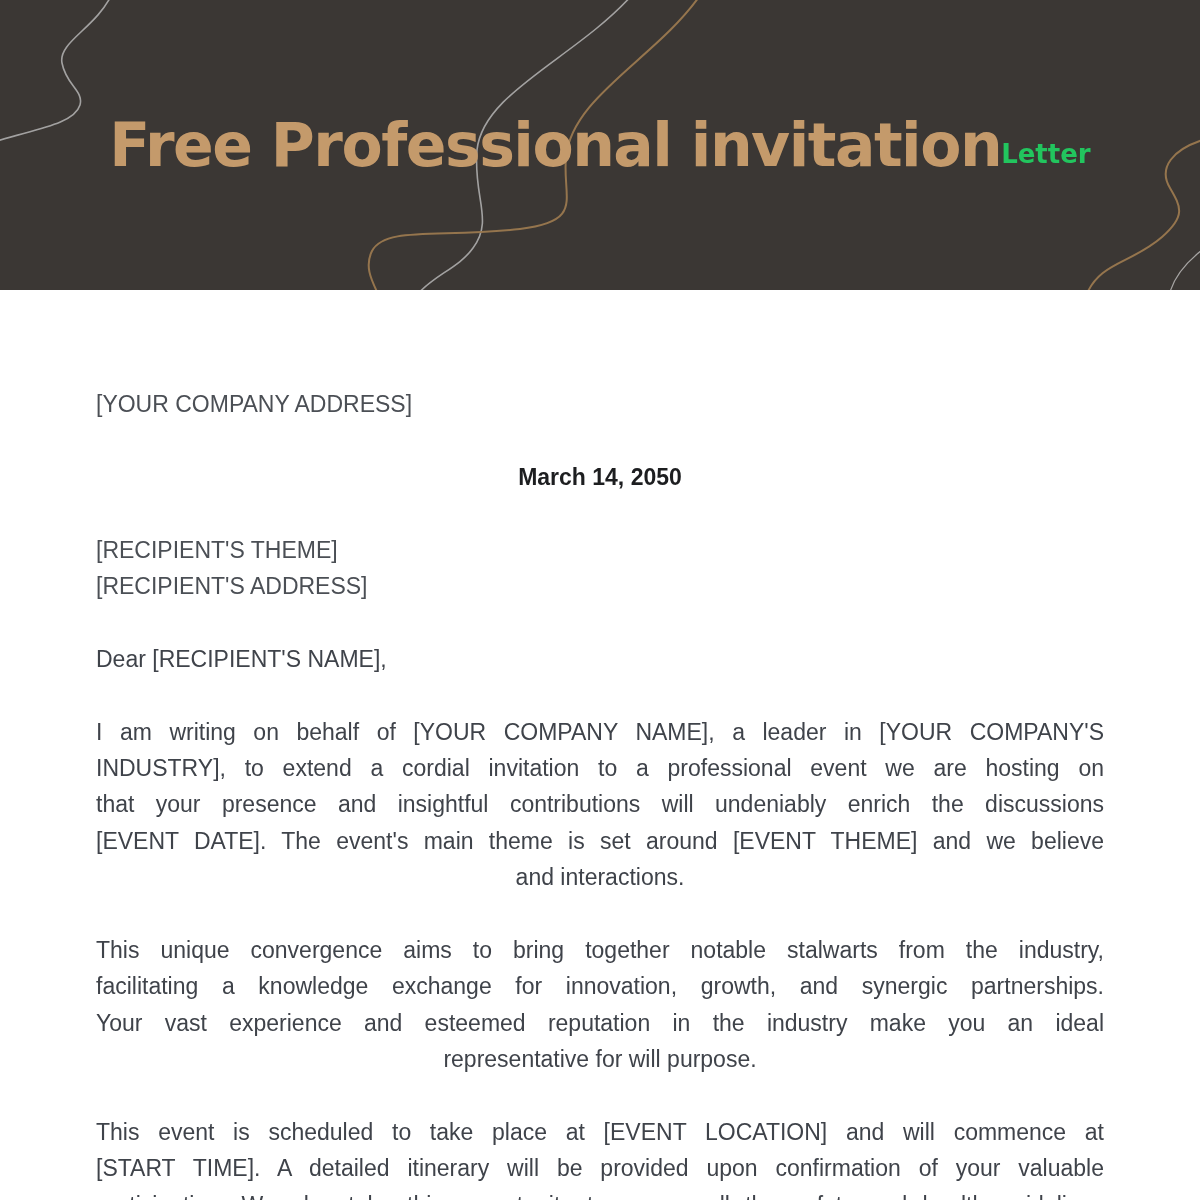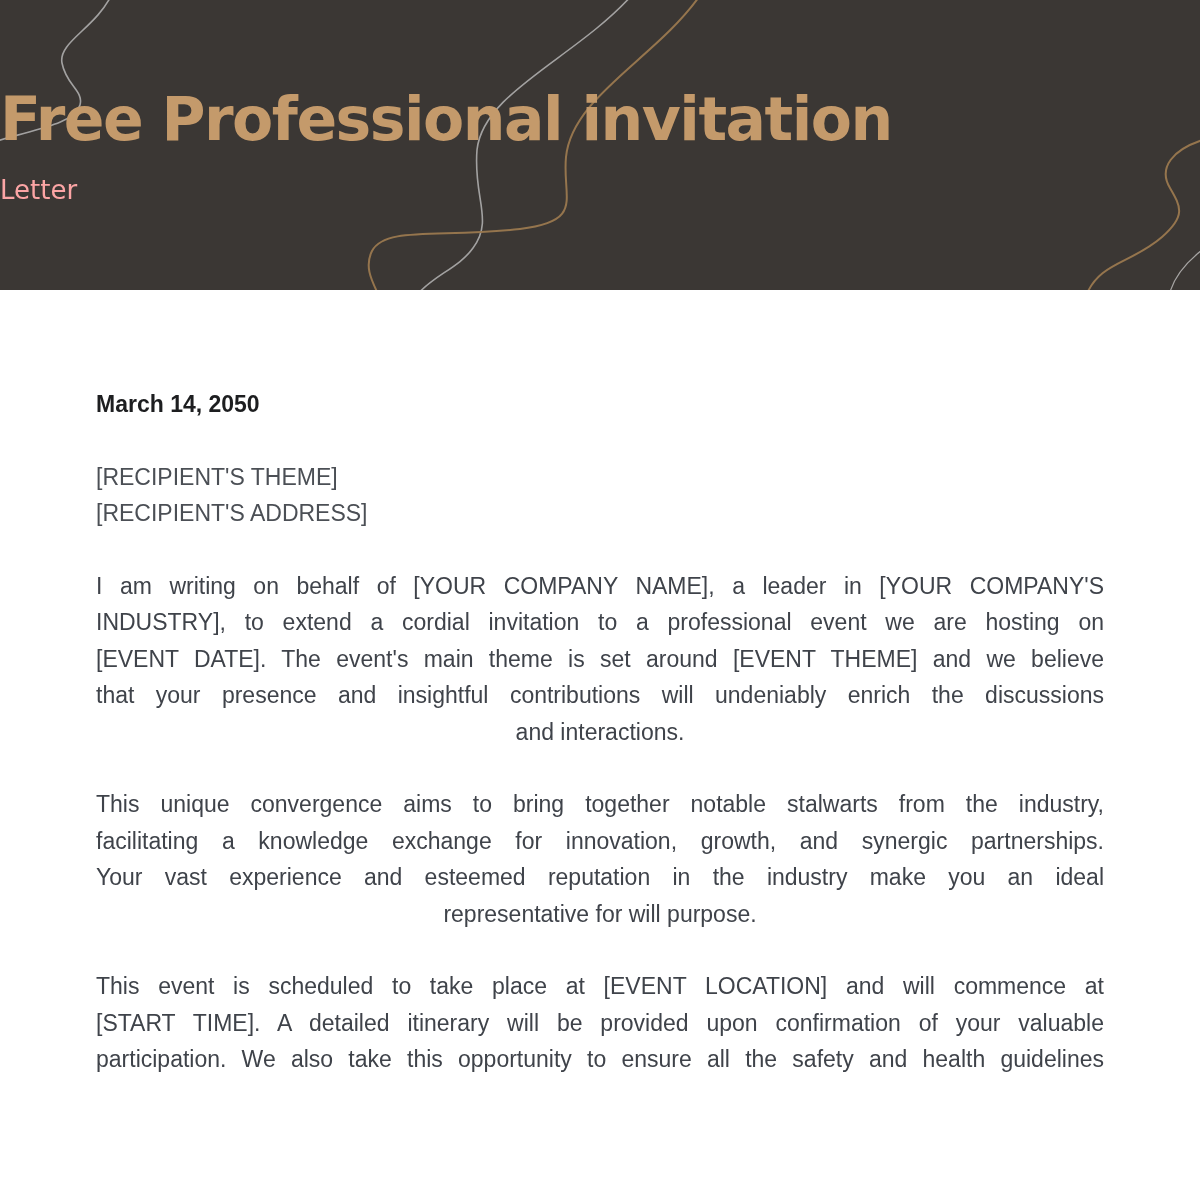--- a/index.html
+++ b/index.html
@@ -14,51 +14,51 @@
   *{margin:0;padding:0;box-sizing:border-box;}
   html,body{width:1200px;height:1200px;overflow:hidden;background:#ffffff;}
   body{font-family:"Liberation Sans", sans-serif;}
   .page{width:1200px;height:1200px;overflow:hidden;background:#ffffff;position:relative;}
 
   
   .hero{
     position:relative;
     width:1200px;height:290px;
     background:var(--hero-bg);
-    display:flex;flex-direction:column;align-items:flex-start;justify-content:center;
+    display:flex;align-items:center;justify-content:center;
     overflow:hidden;
   }
   .hero svg.waves{position:absolute;inset:0;width:100%;height:100%;}
   .hero-title{
     position:relative;z-index:2;
     font-family:"DejaVu Sans","Liberation Sans",sans-serif;
     font-size:60px;font-weight:700;letter-spacing:-1.5px;
     color:var(--title-tan);
     white-space:nowrap;
     line-height:1.2;
   }
   .hero-subtitle{
     position:relative;z-index:2;
     margin-top:20px;
     font-family:"DejaVu Sans","Liberation Sans",sans-serif;
-    font-size:26px;font-weight:400;
-    color:#fca5a5;
+    font-size:26px;font-weight:700;
+    color:#22c55e;
     line-height:1.2;
   }
 
   
   .letter{
     padding:96px 96px 0 96px;
     font-size:23px;
     line-height:36.4px;
     color:var(--body-text);
   }
   .letter .blockgap{margin-bottom:36.4px;}
   .placeholder-line{color:var(--placeholder-text);}
-  .date-line{font-weight:bold;color:var(--date-text);}
+  .date-line{font-weight:bold;color:var(--date-text);text-align:center;}
   .para .jline{text-align:justify;text-align-last:justify;}
   .para .jlast{text-align:center;}
 </style>
 </head>
 <body>
 
 <div class="page">
 
   <header class="hero">
     <svg class="waves" viewBox="0 0 1200 290" aria-hidden="true">
@@ -67,34 +67,36 @@
       <path d="M701,-6 C657,58 572,96 566,157 C562,199 585,221 520,229 C441,238 385,226 372,251 C364,267 372,281 379,296" fill="none" stroke="#9a784f" stroke-opacity="0.95" stroke-width="2"></path>
       <path d="M1206,139 C1172,149 1158,168 1170,188 C1181,207 1186,216 1162,237 C1131,264 1099,262 1086,296" fill="none" stroke="#9a784f" stroke-opacity="0.95" stroke-width="2"></path>
       <path d="M1206,247 C1187,261 1173,278 1169,296" fill="none" stroke="#ffffff" stroke-opacity="0.55" stroke-width="1.2"></path>
     </svg>
     <h1 class="hero-title">Free Professional invitation</h1>
     <div class="hero-subtitle">Letter</div>
   </header>
 
   <main class="letter">
 
+    <p class="placeholder-line blockgap">[YOUR COMPANY ADDRESS]</p>
 
     <p class="date-line blockgap">March 14, 2050</p>
 
     <div class="blockgap">
       <p class="placeholder-line">[RECIPIENT'S THEME]</p>
       <p class="placeholder-line">[RECIPIENT'S ADDRESS]</p>
     </div>
 
+    <p class="blockgap">Dear [RECIPIENT'S NAME],</p>
 
     <div class="para blockgap">
       <div class="jline">I am writing on behalf of [YOUR COMPANY NAME], a leader in [YOUR COMPANY'S</div>
       <div class="jline">INDUSTRY], to extend a cordial invitation to a professional event we are hosting on</div>
+      <div class="jline">that your presence and insightful contributions will undeniably enrich the discussions</div>
       <div class="jline">[EVENT DATE]. The event's main theme is set around [EVENT THEME] and we believe</div>
-      <div class="jline">that your presence and insightful contributions will undeniably enrich the discussions</div>
       <div class="jlast">and interactions.</div>
     </div>
 
     <div class="para blockgap">
       <div class="jline">This unique convergence aims to bring together notable stalwarts from the industry,</div>
       <div class="jline">facilitating a knowledge exchange for innovation, growth, and synergic partnerships.</div>
       <div class="jline">Your vast experience and esteemed reputation in the industry make you an ideal</div>
       <div class="jlast">representative for will purpose.</div>
     </div>
 

